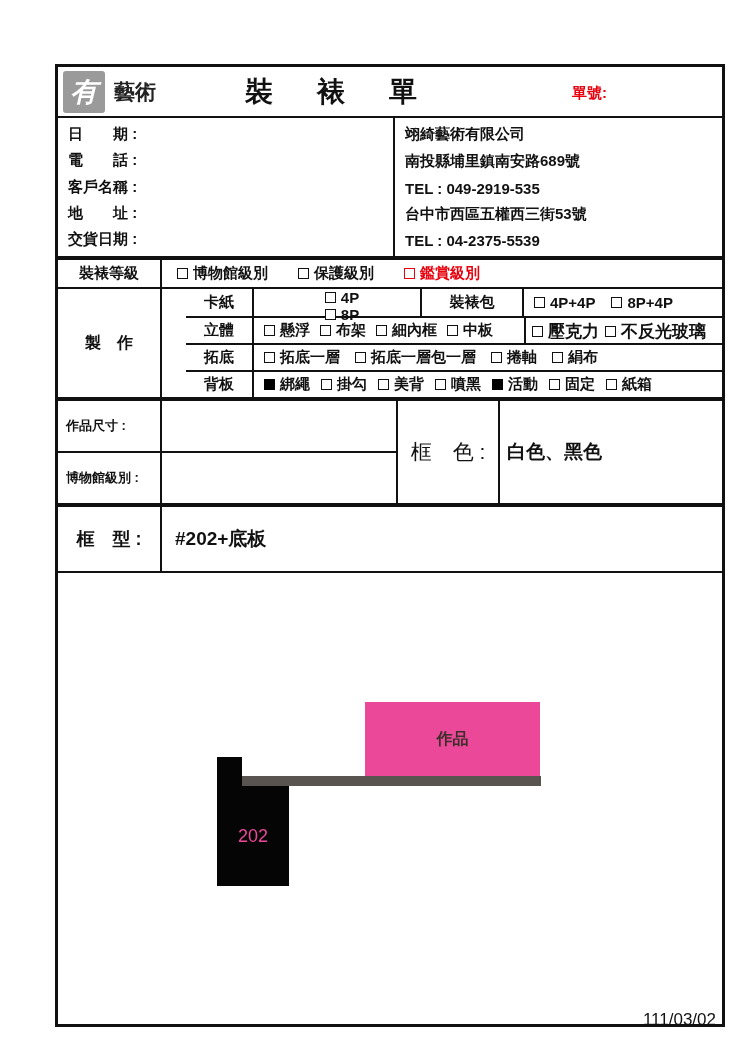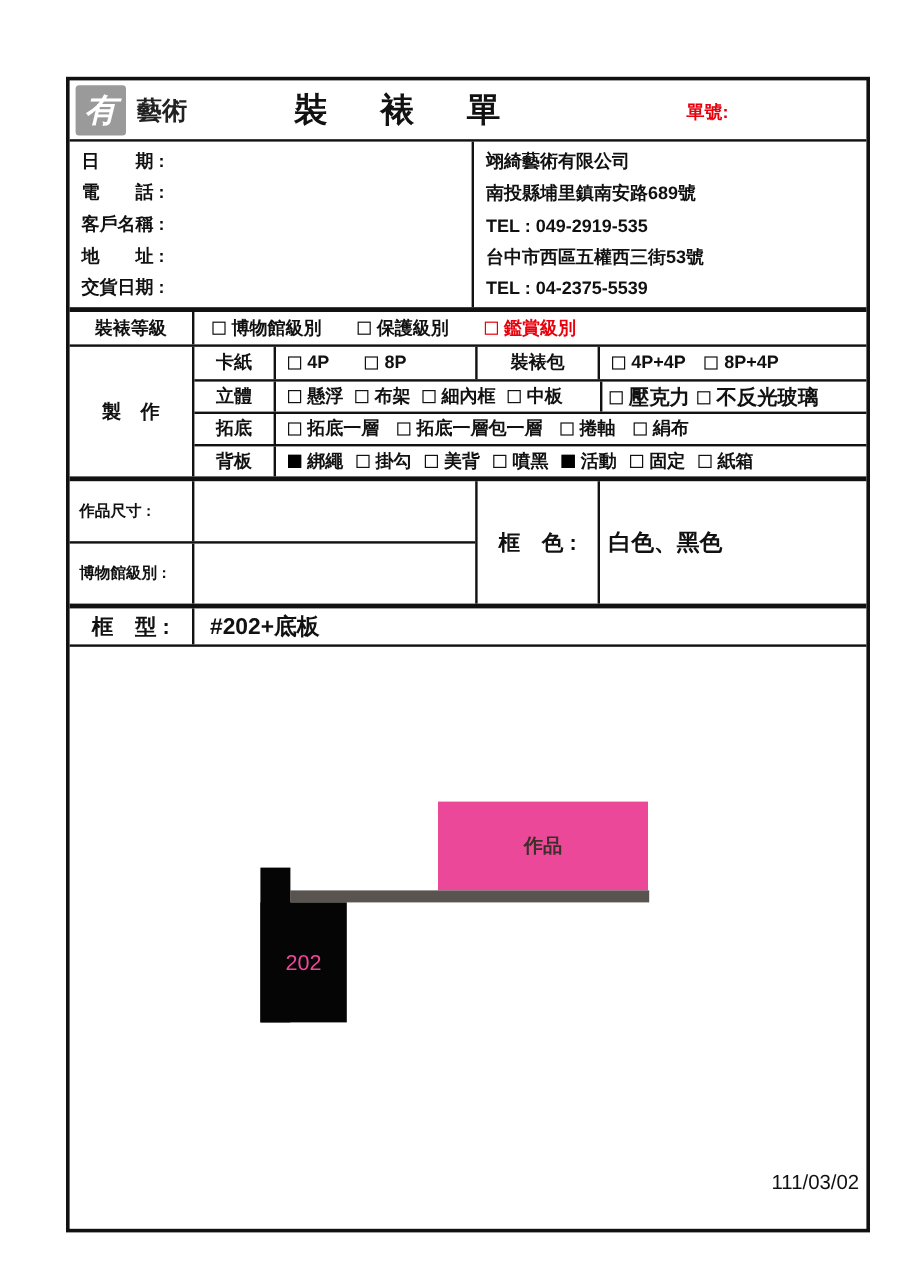--- a/index.html
+++ b/index.html
@@ -37,27 +37,27 @@
   
   .opt { display:inline-flex; align-items:center; font-size:15px; font-weight:bold; cursor:default; }
   .cb { width:11px; height:11px; border:1.5px solid currentColor; margin-right:5px;
     flex:0 0 auto; background:#fff; }
   .cb.checked { background:#000; border-color:#000; }
 
   
   .prod { display:flex; }
   .prod-label { width:104px; border-right:2px solid #111; display:flex;
     align-items:center; justify-content:center; font-size:16px; font-weight:bold; white-space:pre; }
-  .prod-rows { flex:1; }
+  .prod-rows { flex:1;margin-left:24px; }
   .prod-row { height:27px; display:flex; align-items:stretch; }
   .prod-row + .prod-row { border-top:2px solid #111; }
   .c-sub { width:68px; border-right:2px solid #111; display:flex;
     align-items:center; justify-content:center; font-size:15px; font-weight:bold; }
   .c-opts { display:flex; align-items:center; padding-left:10px; }
-  .c-opts.w1 { width:168px; border-right:2px solid #111; column-gap:30px; }
+  .c-opts.w1 { width:168px; border-right:2px solid #111; column-gap:30px;flex-direction:column; }
   .c-pack { width:102px; border-right:2px solid #111; display:flex;
     align-items:center; justify-content:center; font-size:15px; font-weight:bold; }
   .c-opts.w1b { flex:1; column-gap:16px; }
   .c-opts.w2 { width:272px; border-right:2px solid #111; column-gap:10px; }
   .c-opts.w2b { flex:1; column-gap:6px; padding-left:6px;align-items:flex-end; }
   .c-opts.w2b .opt { font-size:17px; }
   .c-opts.full3 { flex:1; column-gap:15px; }
   .c-opts.full4 { flex:1; column-gap:11px; }
 
   .hsep { height:4px; background:#111; }
@@ -66,26 +66,26 @@
   .size { height:102px; display:flex; }
   .size-left { width:340px; border-right:2px solid #111; display:flex; flex-direction:column; }
   .size-row { flex:1; display:flex; }
   .size-row.first { border-bottom:2px solid #111; }
   .size-label { width:104px; border-right:2px solid #111; display:flex;
     align-items:center; padding-left:8px; font-size:13px; font-weight:bold; white-space:pre; }
   .size-value { flex:1; display:flex; align-items:center; padding-left:8px;
     font-size:17px; font-weight:bold; }
   .size-right { flex:1; display:flex; }
   .fc-label { width:102px; border-right:2px solid #111; display:flex;
-    align-items:center; justify-content:center; font-size:18px; font-weight:bold; white-space:pre; }
+    align-items:center; justify-content:center; font-size:21px; font-weight:normal; white-space:pre; }
   .fc-value { flex:1; display:flex; align-items:center; padding-left:7px;
     font-size:19px; font-weight:bold; }
 
   
-  .frame-type { height:34px; border-top:4px solid #111; display:flex; }
+  .frame-type { height:68px; border-top:4px solid #111; display:flex; }
   .ft-label { width:104px; border-right:2px solid #111; display:flex;
     align-items:center; justify-content:center; font-size:18px; font-weight:bold; white-space:pre; }
   .ft-value { flex:1; display:flex; align-items:center; padding-left:13px;
     font-size:19px; font-weight:bold; }
 
   
   .diagram { height:461px; border-top:2px solid #111; position:relative; }
   .shape { position:absolute; }
   .artwork { left:307px; top:129px; width:175px; height:74px;
     display:flex; align-items:center; justify-content:center;

